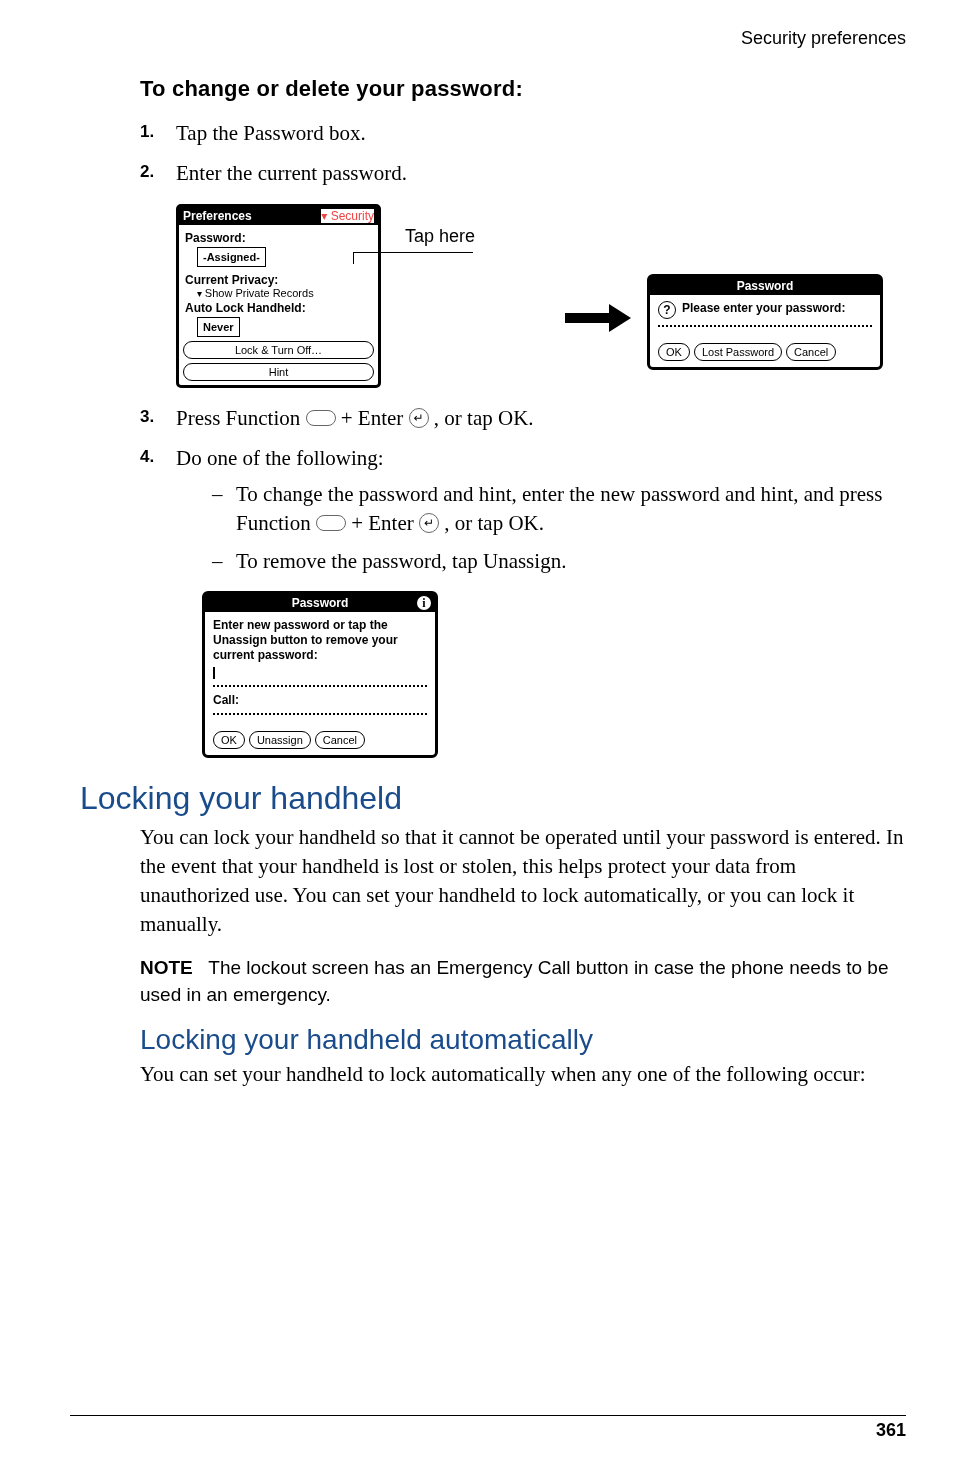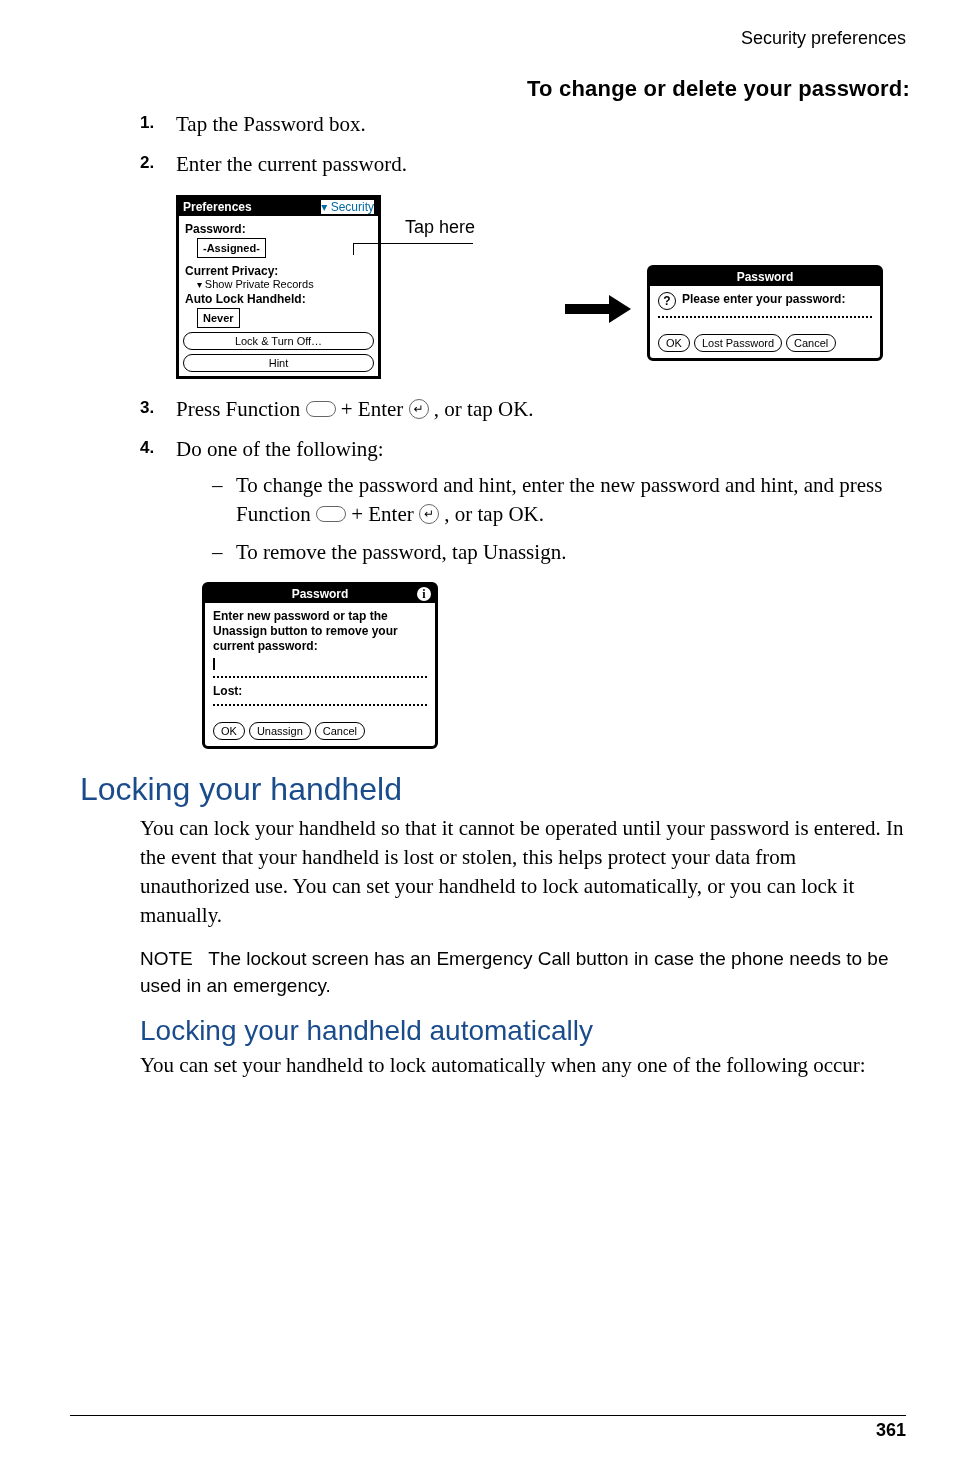--- a/index.html
+++ b/index.html
@@ -28,23 +28,22 @@
     position: absolute;
     left: 140px;
     top: 72px;
     width: 770px;
   }
   .procedure-title {
     font-family: "Arial Narrow", "Helvetica Condensed", Arial, sans-serif;
     font-stretch: condensed;
     font-weight: bold;
     font-size: 22px;
-    margin: 4px 0 8px 0;
+    margin: 4px 0 17px 0;
     letter-spacing: 0.2px;
-    text-align: right;
   }
   ol.steps {
     list-style: none;
     margin: 0;
     padding: 0;
     font-size: 21px;
     line-height: 1.35;
   }
   ol.steps > li {
     position: relative;
@@ -60,39 +59,39 @@
     font-size: 17px;
   }
   .figure-row {
     margin: 16px 0 16px 36px;
     display: flex;
     align-items: flex-start;
     gap: 12px;
   }
   .pda {
     border: 3px solid #000;
-    border-radius: 0;
+    border-radius: 5px;
     background: #fff;
     width: 205px;
     box-sizing: border-box;
     font-family: Verdana, Geneva, sans-serif;
     font-size: 12px;
   }
   .pda-titlebar {
     background: #000;
     color: #fff;
     padding: 2px 4px;
     display: flex;
     align-items: center;
     justify-content: space-between;
     font-weight: bold;
   }
   .dropcat {
     background: #fff;
-    color: #0369a1;
+    color: #ef4444;
     font-family: Verdana, Geneva, sans-serif;
     font-weight: normal;
     text-align: right;
   }
   .pda-body {
     padding: 4px 6px 6px 6px;
     min-height: 150px;
     position: relative;
   }
   .pda-label {
@@ -323,21 +322,21 @@
     font-size: 21px;
     line-height: 1.38;
     margin: 4px 0 16px 0;
   }
   .note {
     font-family: Helvetica, Arial, sans-serif;
     font-size: 19px;
     line-height: 1.4;
     margin-bottom: 16px;
   }
-  .note b { font-weight: normal; }
+  .note b { font-weight: bold; }
 
   .h3 {
     font-family: "Arial Narrow", "Helvetica Condensed", Arial, sans-serif;
     font-stretch: condensed;
     color: #1a4c8b;
     font-size: 28px;
     margin: 8px 0 2px 0;
   }
   ul.square {
     list-style: none;
@@ -478,21 +477,21 @@
       <div class="dialog2">
         <div class="dialog-title">
           <span style="width:14px"></span>
           <span class="spacer">Password</span>
           <span class="info-icon">i</span>
         </div>
         <div class="dialog-body">
           <div style="font-weight:bold;line-height:1.25">Enter new password or tap the Unassign button to remove your current password:</div>
           <div style="margin-top:2px"><span class="cursor"></span></div>
           <hr class="dotline">
-          <div style="font-weight:bold">Lost:</div>
+          <div style="font-weight:bold">Call:</div>
           <hr class="dotline">
           <div class="btn-row">
             <span class="rbtn">OK</span>
             <span class="rbtn">Unassign</span>
             <span class="rbtn">Cancel</span>
           </div>
         </div>
       </div>
     </div>
 

